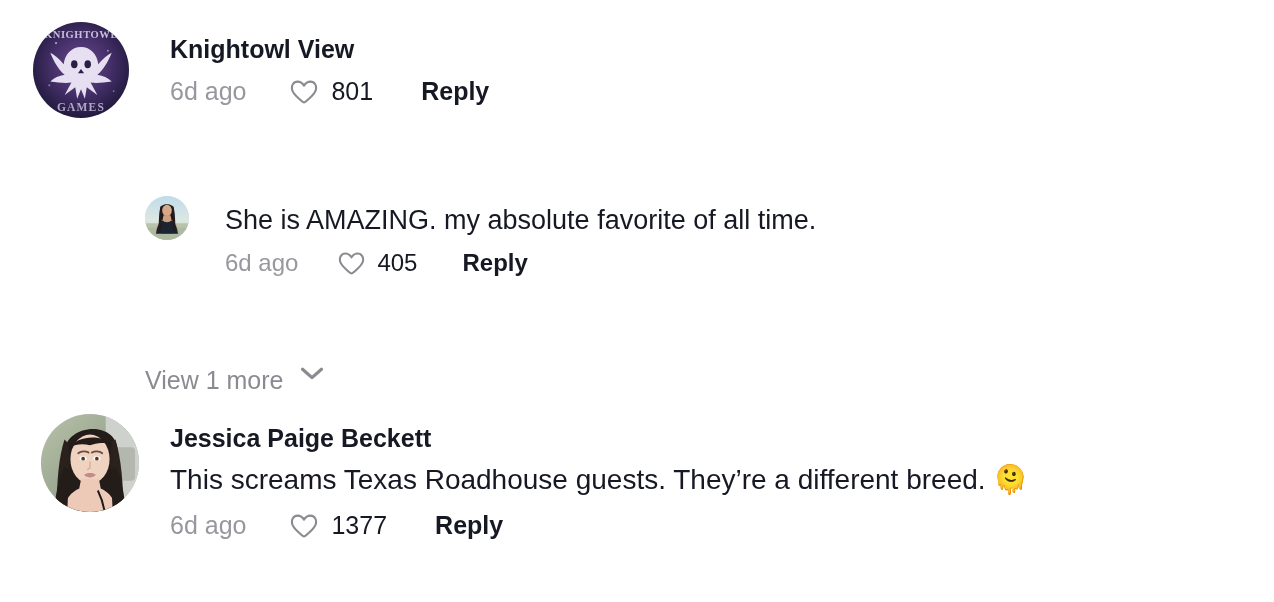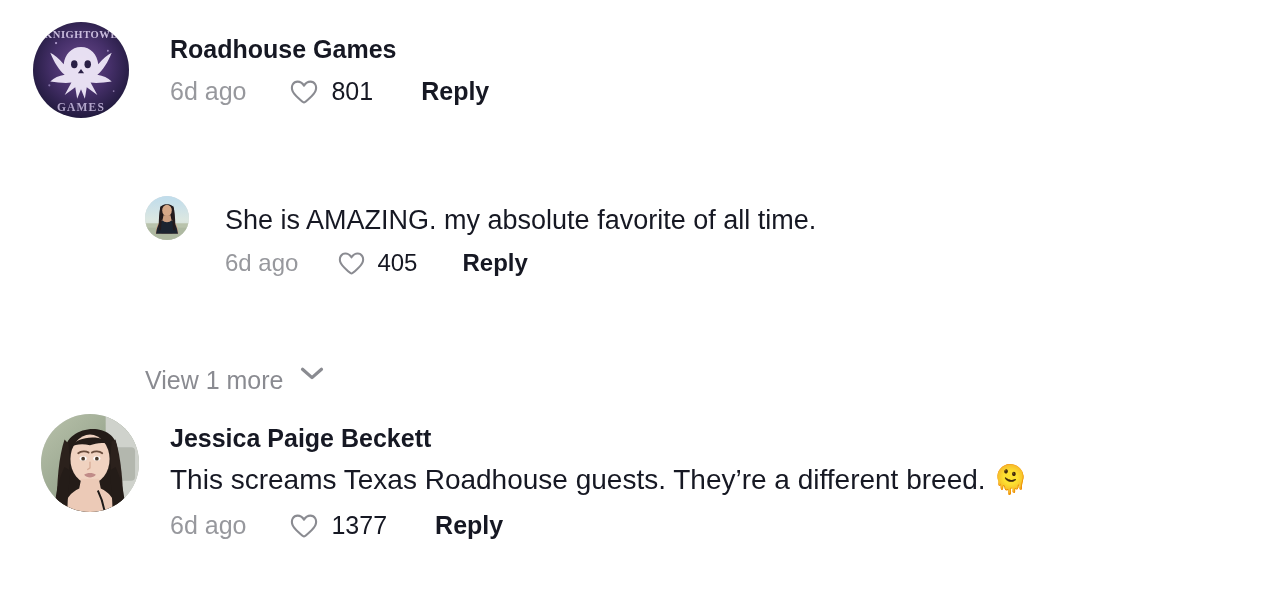--- a/index.html
+++ b/index.html
@@ -176,21 +176,21 @@
         <ellipse cx="43" cy="44" rx="3.4" ry="4.2" fill="#2a2046"></ellipse>
         <ellipse cx="57" cy="44" rx="3.4" ry="4.2" fill="#2a2046"></ellipse>
         <path d="M50 49 l3.2 4.4 h-6.4 Z" fill="#2a2046"></path>
         <text x="50" y="17" text-anchor="middle" fill="#ded1f0" opacity=".88" font-family="Liberation Serif, serif" font-size="11" font-weight="bold" letter-spacing="0.6">KNIGHTOWL</text>
         <text x="50" y="93" text-anchor="middle" fill="#cfc2e6" opacity=".82" font-family="Liberation Serif, serif" font-size="12" font-weight="bold" letter-spacing="1.2">GAMES</text>
       </svg>
     </div>
 
     <div class="body">
       <div class="name-row">
-        <span class="username">Roadhouse Games</span>
+        <span class="username">Knightowl View</span>
       </div>
       <div class="meta-row">
         <span class="timestamp">6d ago</span>
         <span class="like-group">
           <span class="heart-icon">
             <svg width="28" height="26" viewBox="0 0 28 26" aria-hidden="true">
               <path d="M14 23.4 C13.2 23.4 4.1 16.0 2.5 11.8 C0.6 6.8 3.6 2.6 7.6 2.6
                        C10.3 2.6 12.6 4.3 14 6.6 C15.4 4.3 17.7 2.6 20.4 2.6
                        C24.4 2.6 27.4 6.8 25.5 11.8 C23.9 16.0 14.8 23.4 14 23.4 Z" fill="none" stroke="#8a8b91" stroke-width="2.1" stroke-linejoin="round"></path>
             </svg>

